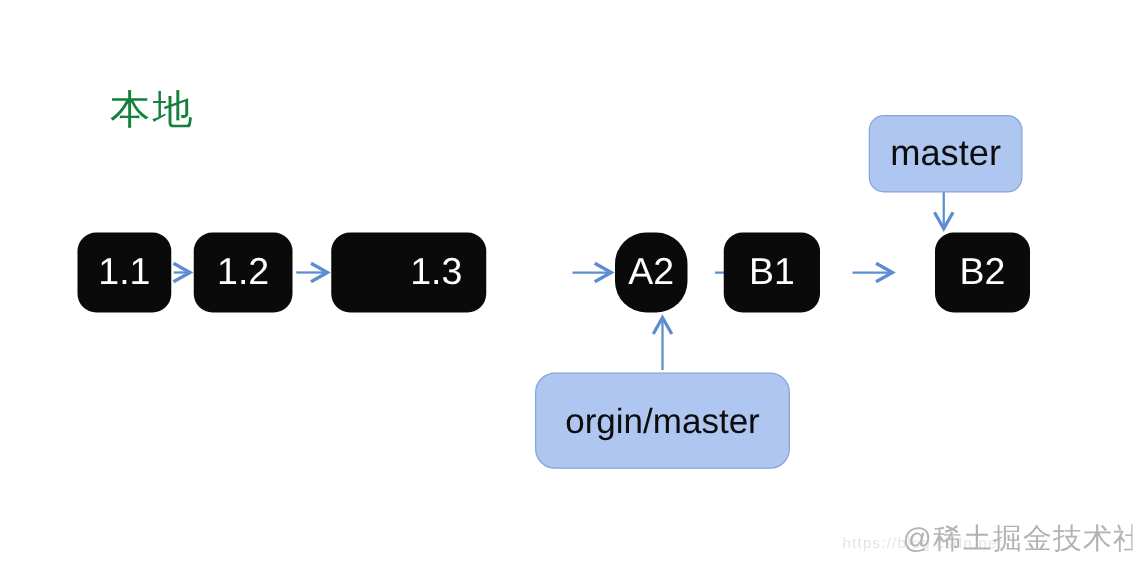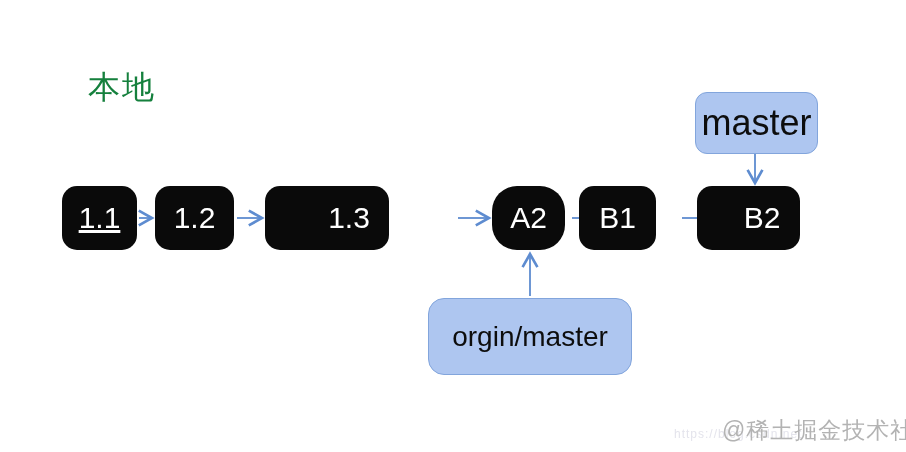--- a/index.html
+++ b/index.html
@@ -7,33 +7,33 @@
     --label-fill:#aec6f0; --label-border:#82a5dc; --label-text:#0d0d0d;
     --watermark:#b3b3b3; --watermark-faint:#e4e4ec; --bg:#ffffff;
   }
   html,body{margin:0;padding:0;}
   body{font-family:"Liberation Sans","DejaVu Sans",sans-serif;background:#fff;}
   .canvas{position:relative;width:906px;height:452px;background:var(--bg);overflow:hidden;}
   .title{position:absolute;left:88px;top:66px;font-size:32px;color:#15803d;letter-spacing:2px;}
   .node{position:absolute;top:186px;height:64px;background:var(--node-fill);
         border-radius:15px;color:var(--node-text);font-size:30px;
         display:flex;align-items:center;justify-content:center;}
-  .n0{left:62px;width:75px;text-decoration:underline;}
+  .n0{left:62px;width:75px;}
   .n1{left:155px;width:79px;}
   .n2{left:265px;width:80px;padding-left:44px;}
   .n3{left:377px;width:79px;}
-  .n4{left:492px;width:73px;border-radius:25px;}
+  .n4{left:492px;width:58px;border-radius:25px;}
   .n5{left:579px;width:77px;}
-  .n6{left:697px;width:76px;padding-left:27px;}
+  .n6{left:748px;width:76px;}
   .arrows{position:absolute;left:0;top:0;width:906px;height:452px;pointer-events:none;}
   .arrow{stroke:var(--arrow);stroke-width:1.8;fill:none;}
   .ah{stroke:var(--arrow);stroke-width:1.6;fill:none;}
   .branch{position:absolute;background:var(--label-fill);border:1.5px solid var(--label-border);
           color:var(--label-text);display:flex;align-items:center;justify-content:center;}
-  .branch-master{left:695px;top:92px;width:121px;height:60px;border-radius:12px;font-size:36px;}
+  .branch-master{left:695px;top:92px;width:121px;height:60px;border-radius:12px;font-size:29px;}
   .branch-origin{left:428px;top:298px;width:202px;height:75px;border-radius:16px;font-size:28px;}
   .wm-faint{position:absolute;left:674px;top:427px;font-size:12px;color:var(--watermark-faint);
             letter-spacing:1px;white-space:nowrap;}
   .wm{position:absolute;left:722px;top:415px;font-size:23px;color:var(--watermark);
       letter-spacing:1px;white-space:nowrap;}
 </style>
 </head>
 <body>
 
 <div class="canvas">

